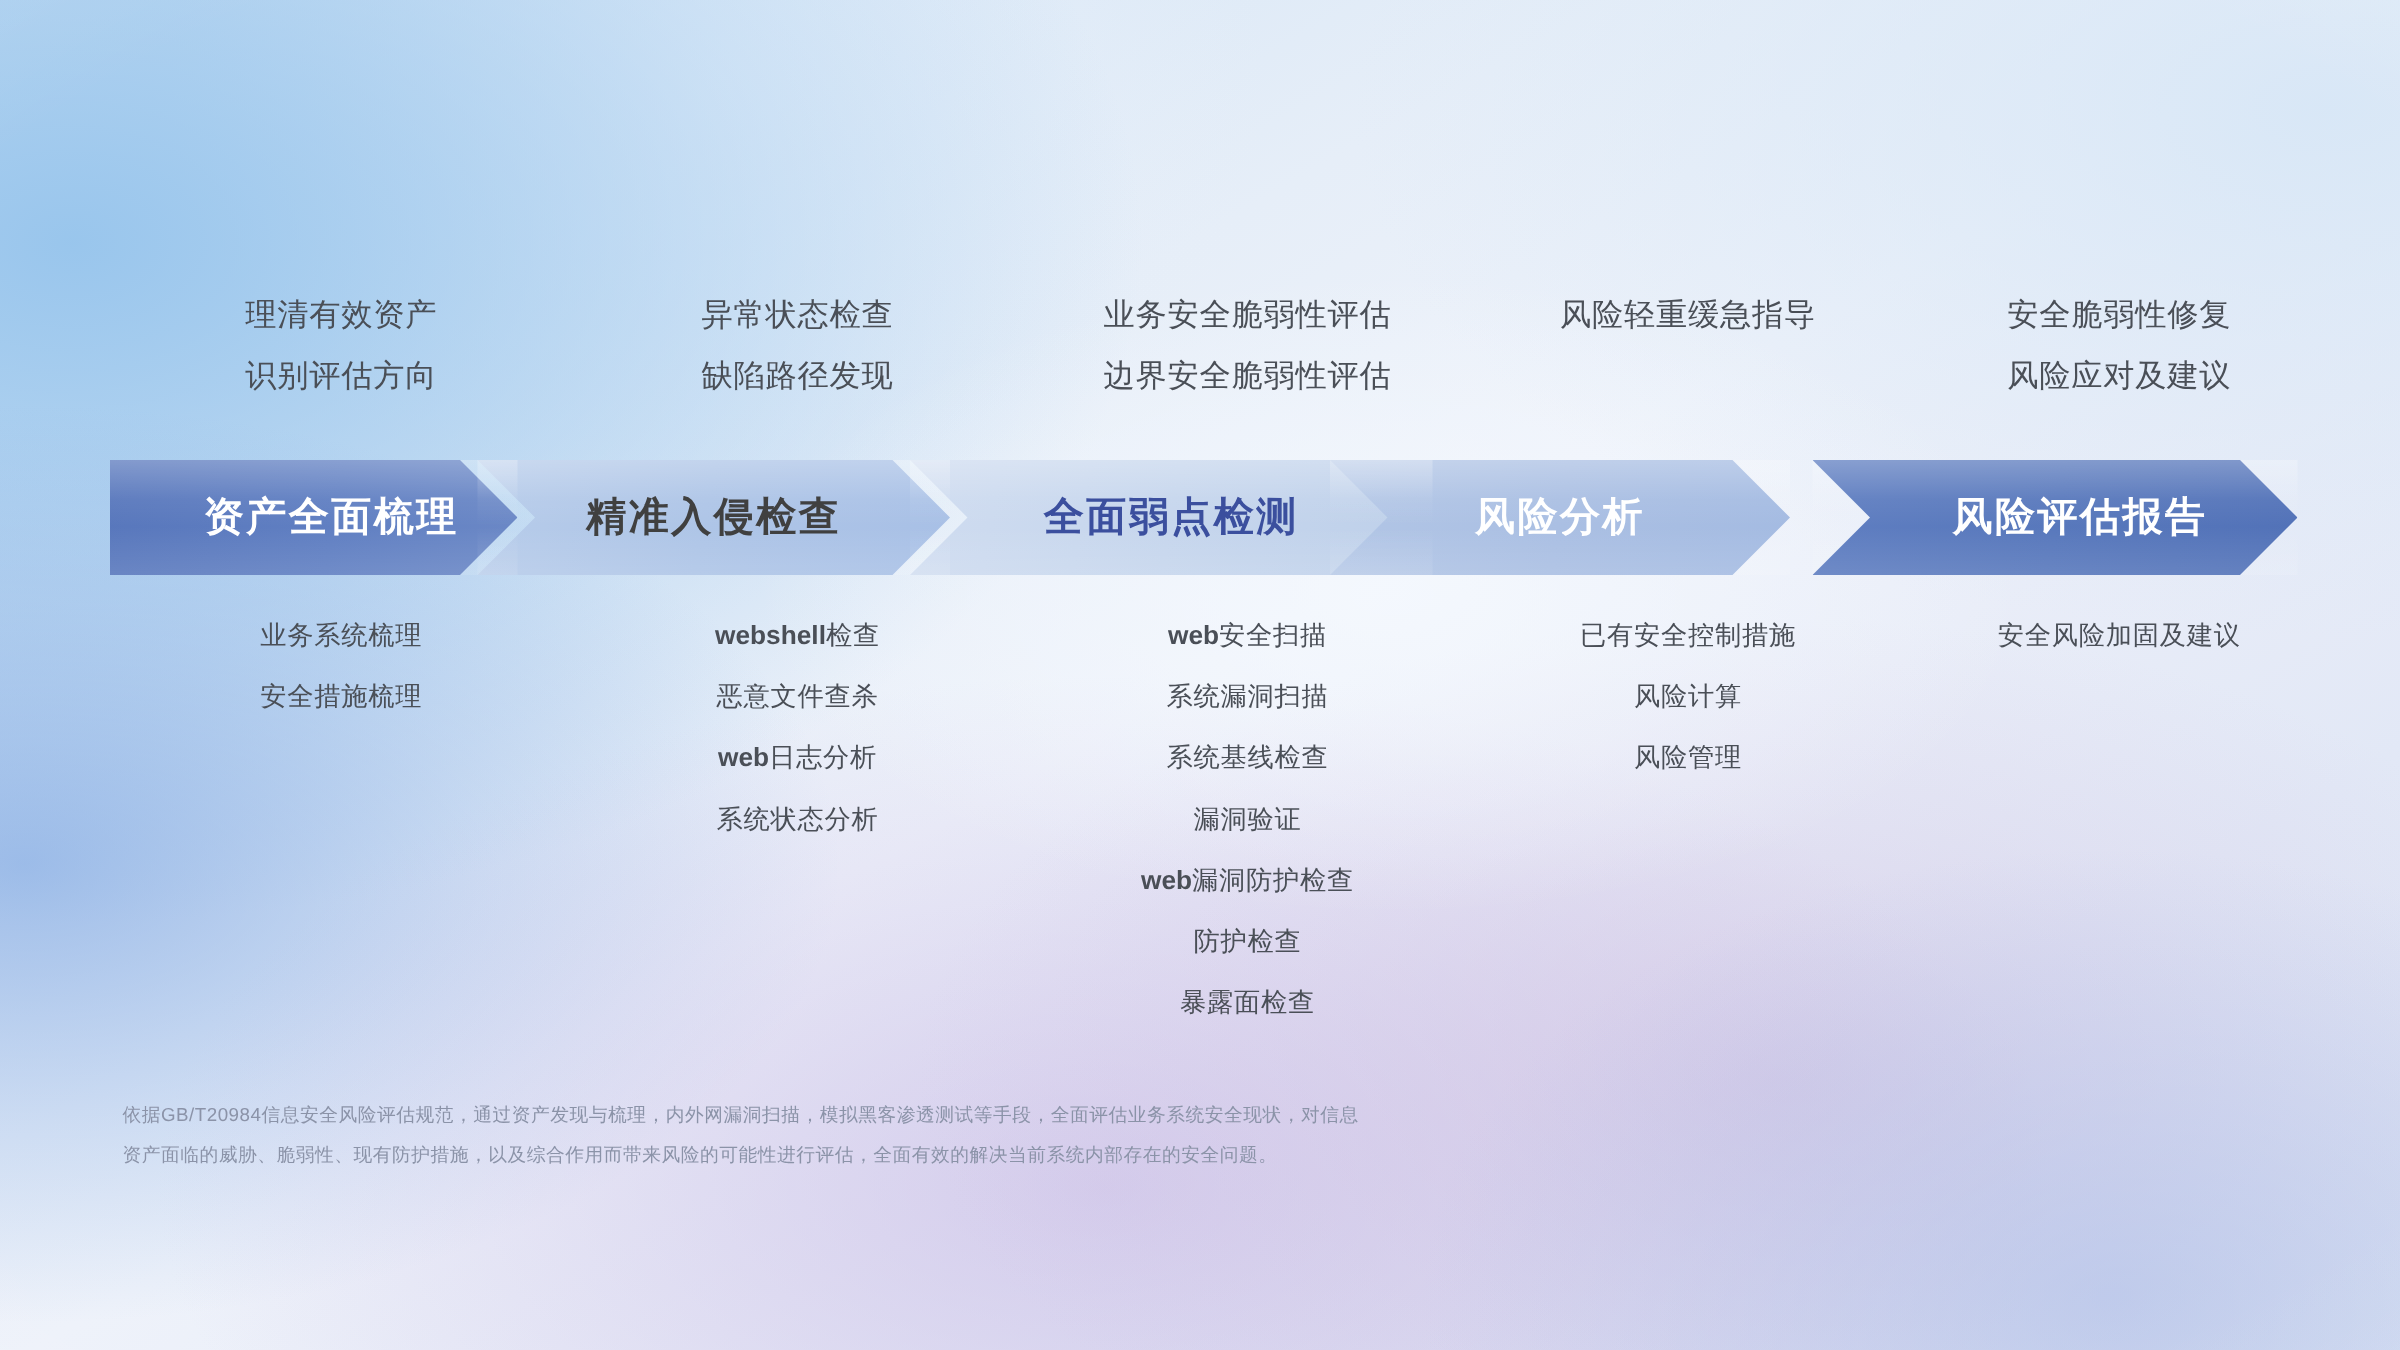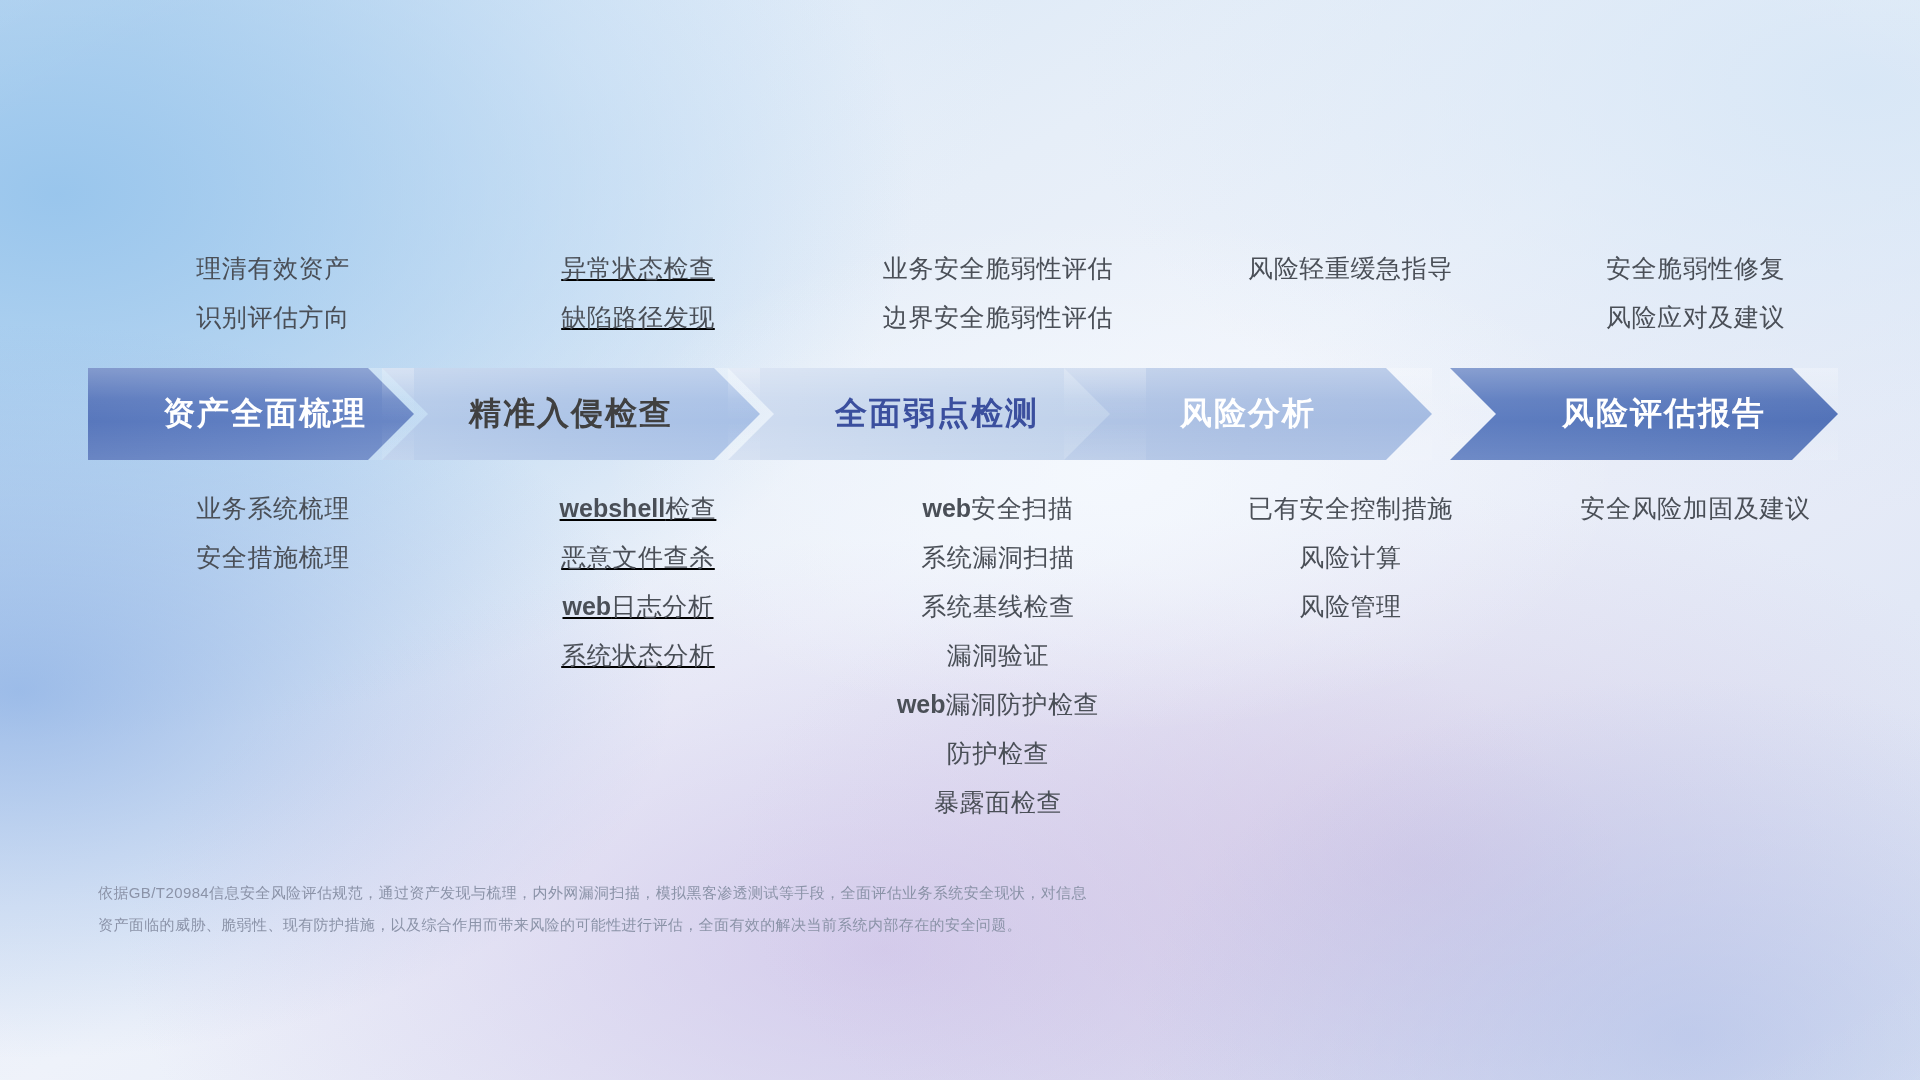--- a/index.html
+++ b/index.html
@@ -77,27 +77,27 @@
 
   .col {
     box-sizing: border-box;
     display: flex;
     flex-direction: column;
     align-items: center;
   }
 
   
   .col-1 { width: 370px; margin-left: 88px; }
-  .col-2 { width: 360px; text-decoration: underline; }
+  .col-2 { width: 360px; }
   .col-3 { width: 360px; }
   .col-4 { width: 345px; }
   .col-5 { width: 345px; }
 
   
-  #row-top { top: 244px; }
+  #row-top { top: 228px; }
 
   .cap-line {
     font-size: 25px;
     line-height: 49px;
     color: #4a4f57;
     white-space: nowrap;
     letter-spacing: 0.6px;
   }
 
   
@@ -168,21 +168,21 @@
     -webkit-clip-path: inherit;
     clip-path: inherit;
     background: linear-gradient(180deg, rgba(255,255,255,0.26) 0%, rgba(255,255,255,0.05) 34%, rgba(255,255,255,0) 58%, rgba(255,255,255,0.10) 100%);
     pointer-events: none;
   }
 
   
   #row-bottom { top: 484px; align-items: flex-start; }
 
   .item-line {
-    font-size: 25px;
+    font-size: 21px;
     line-height: 49px;
     color: #4a4f57;
     white-space: nowrap;
     letter-spacing: 0.6px;
   }
   .item-line .lat {
     font-weight: bold;
     letter-spacing: 0;
   }
 

